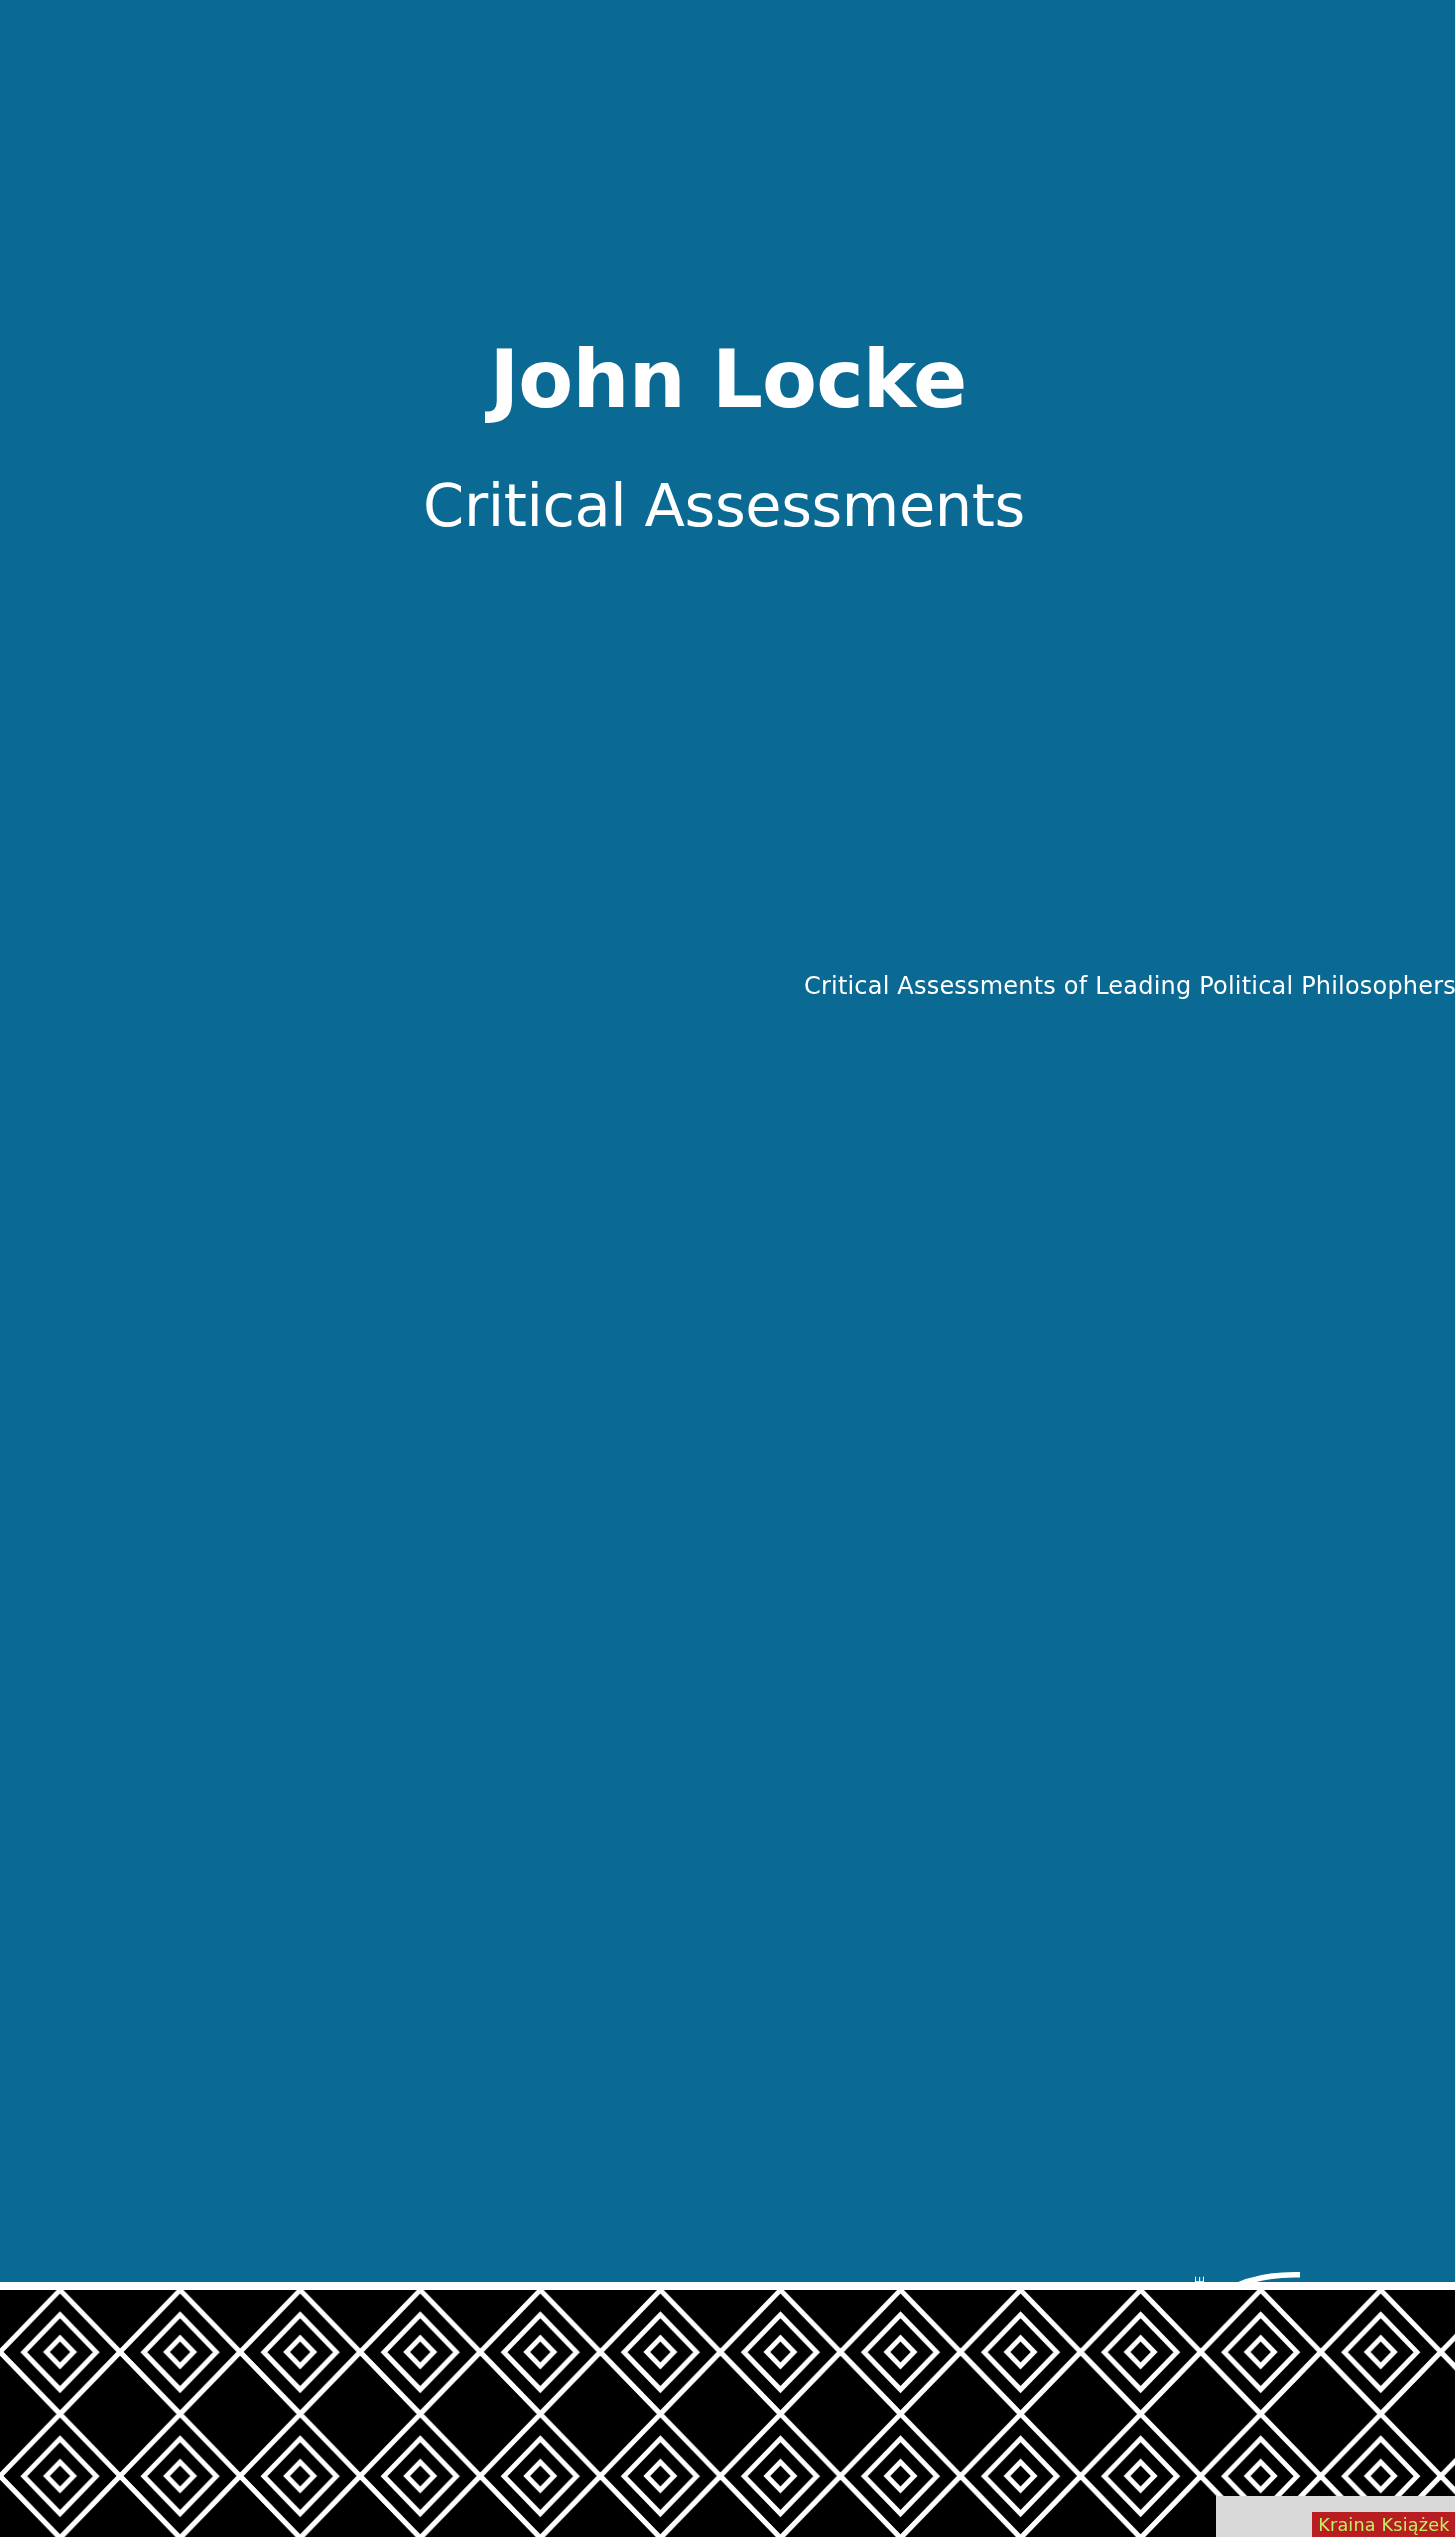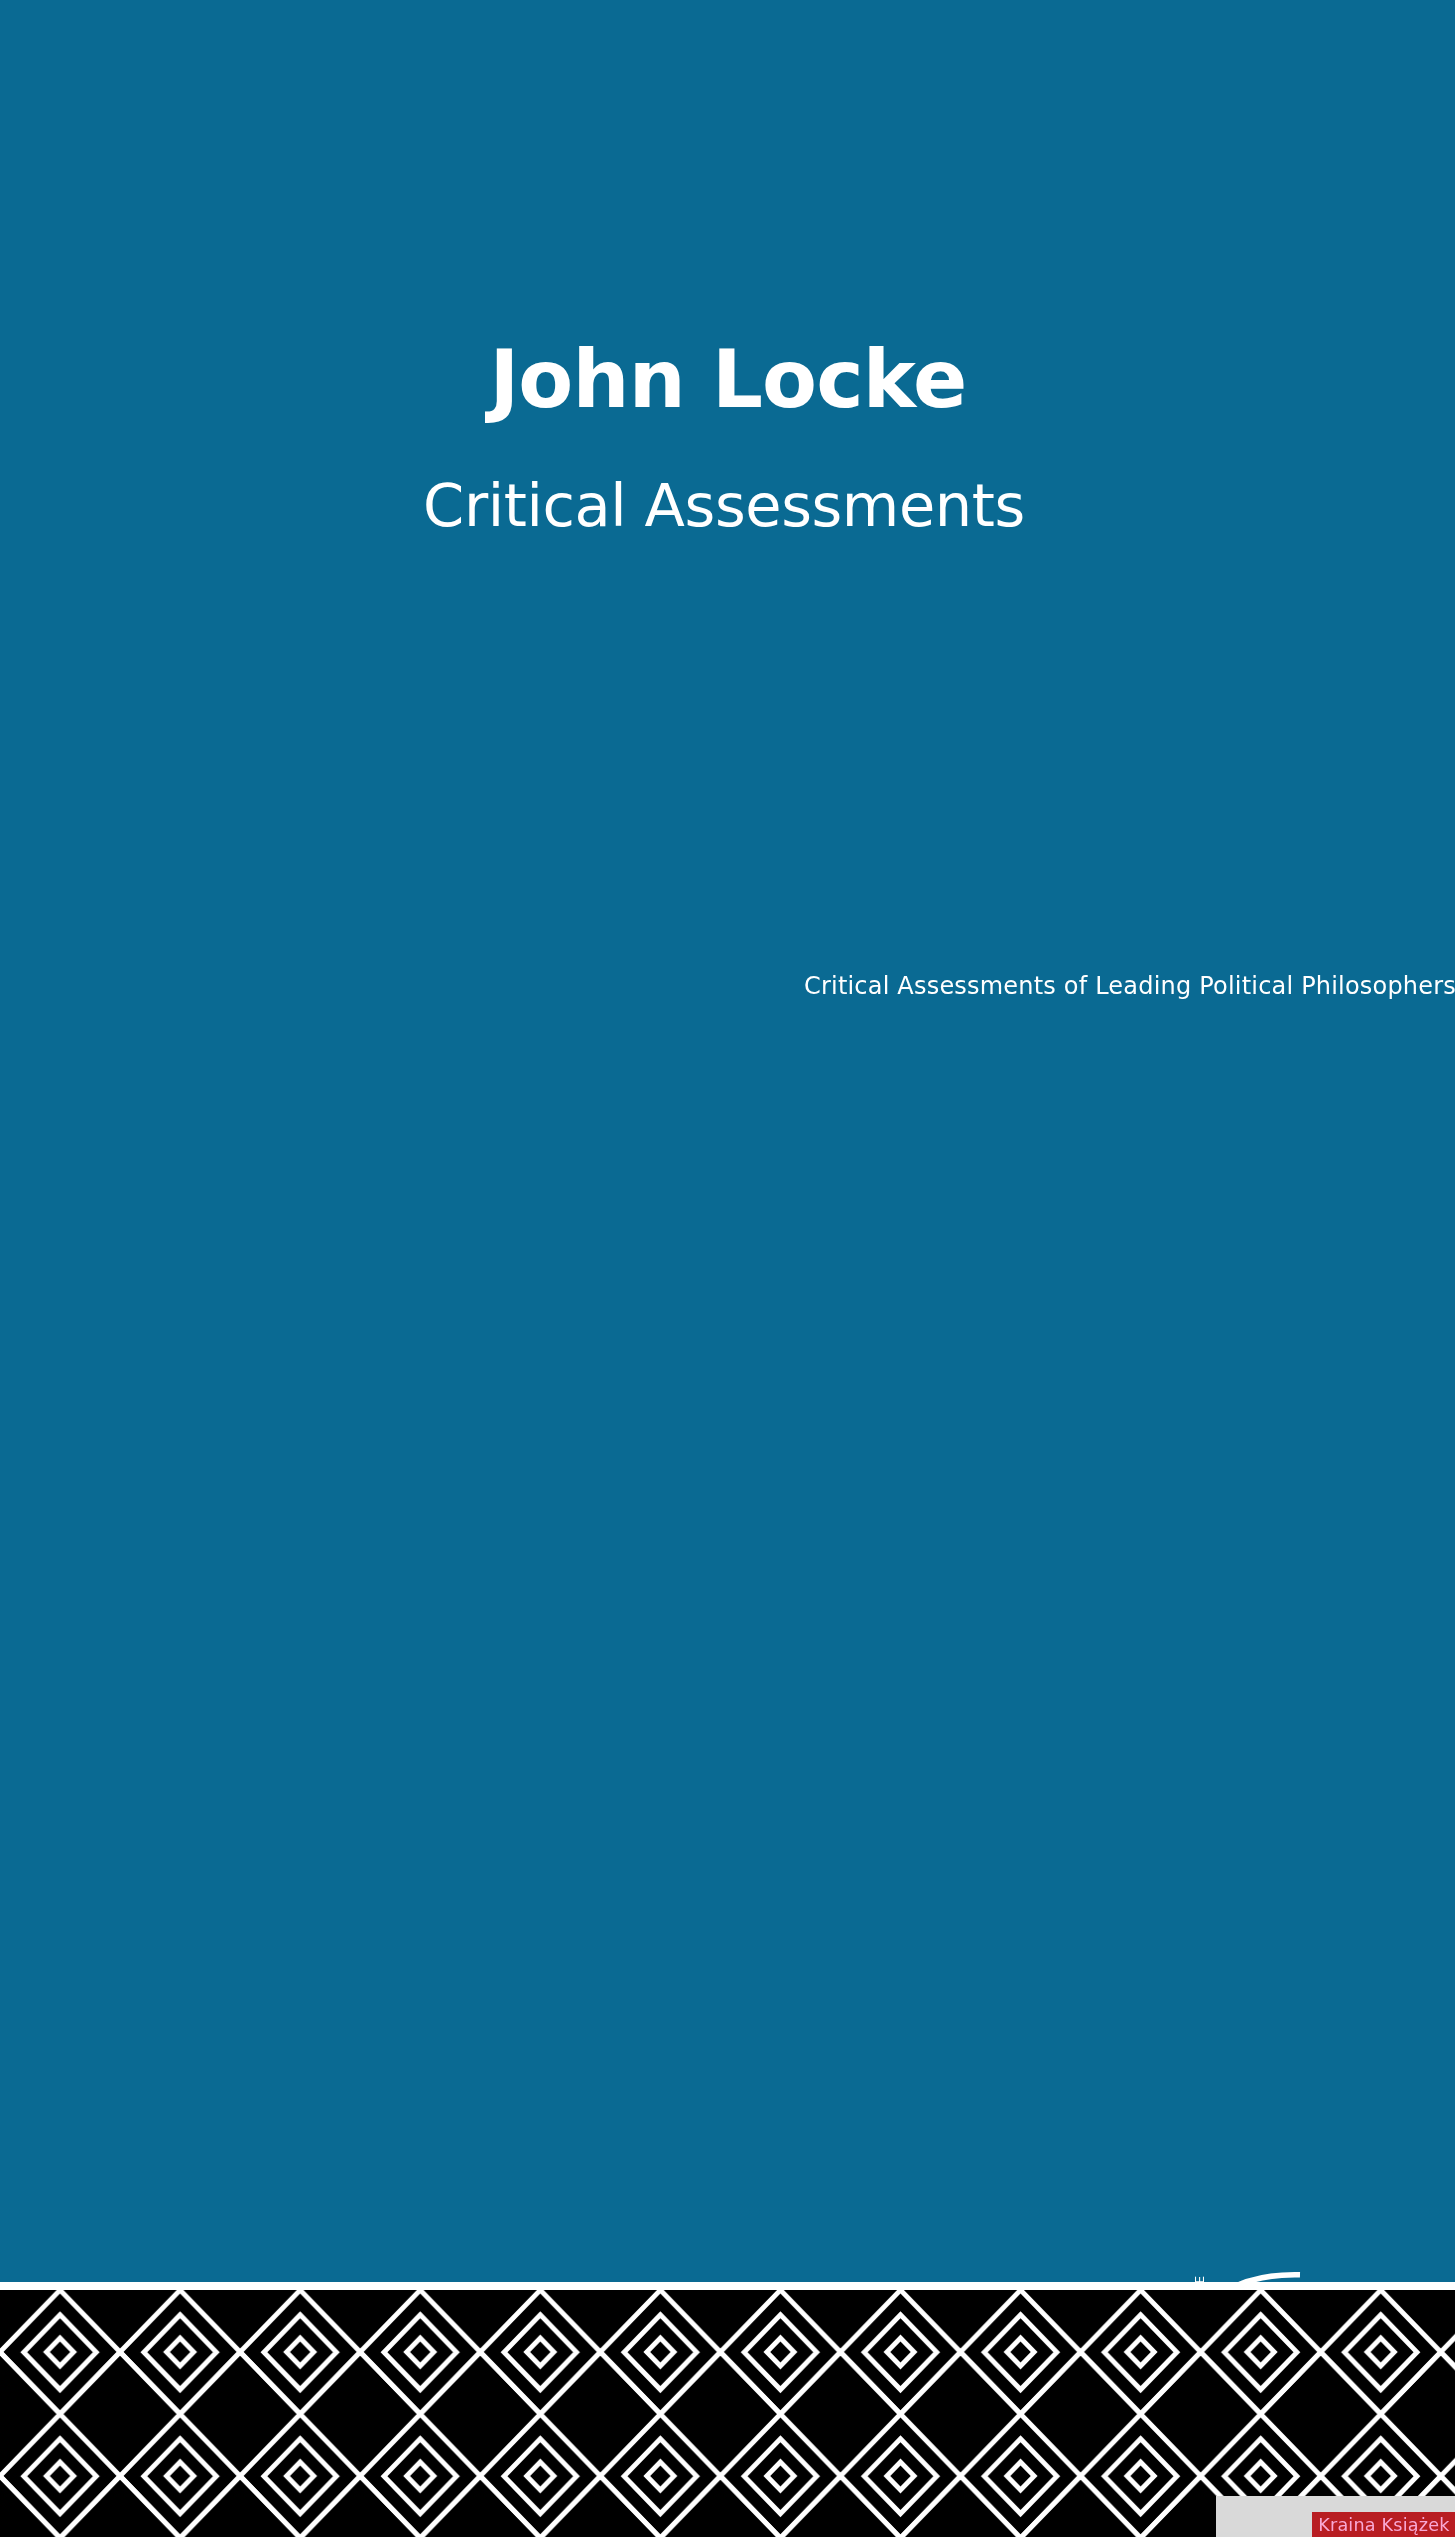--- a/index.html
+++ b/index.html
@@ -106,21 +106,21 @@
     bottom: 0;
     height: 42px;
     width: 240px;
     background: #d9d9d9;
     display: flex;
     align-items: flex-end;
     justify-content: flex-end;
   }
   .watermark-label {
     background: #b81d22;
-    color: #f9a8d4;
+    color: #bef264;
     font-family: "DejaVu Sans", sans-serif;
     font-size: 17.6px;
     padding: 2.4px 6.4px 3.2px 6.4px;
     letter-spacing: 0.2px;
     white-space: nowrap;
   }
 </style>
 </head>
 <body>
 

